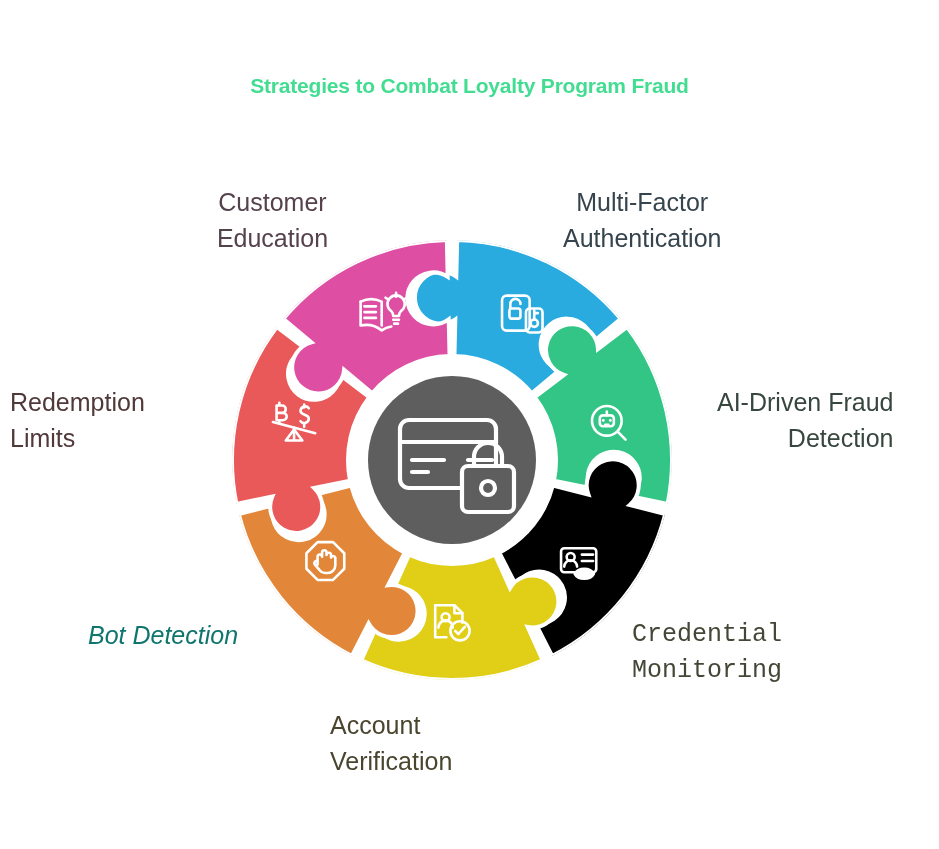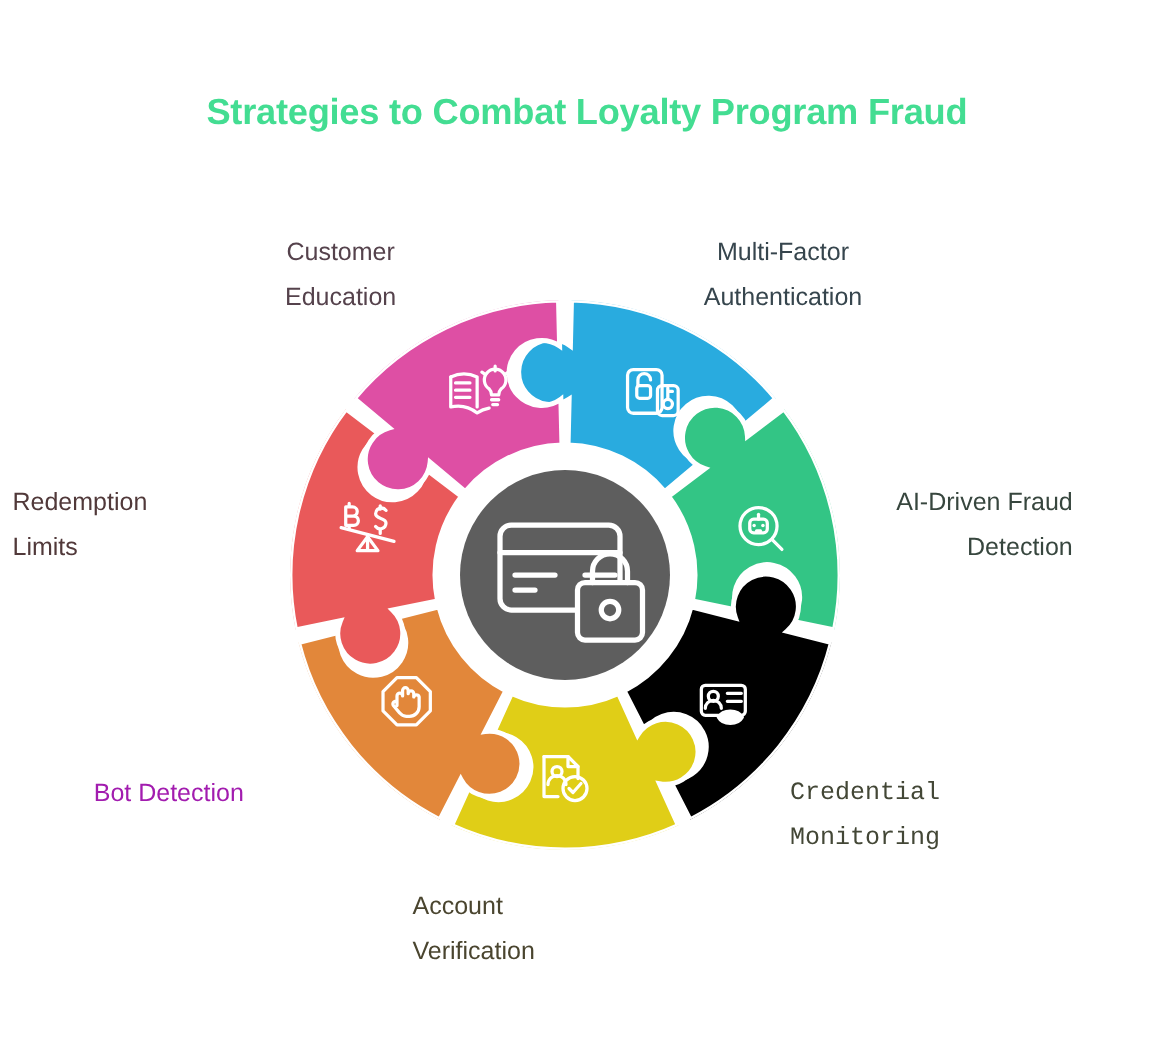--- a/index.html
+++ b/index.html
@@ -15,46 +15,46 @@
     overflow: hidden;
     font-family: "Liberation Sans", sans-serif;
     -webkit-font-smoothing: antialiased;
   }
   #page-title {
     position: absolute;
     left: 0;
     top: 74px;
     width: 939px;
     text-align: center;
-    font-size: 29px;
+    font-size: 21px;
     font-weight: bold;
     letter-spacing: -0.2px;
     color: #43DD92;
   }
   #wheel-wrap {
     position: absolute;
     left: 232px;
     top: 240px;
     width: 440px;
     height: 440px;
   }
   #wheel-svg { display: block; }
 
   .segment-label {
     position: absolute;
-    font-size: 20px;
+    font-size: 25px;
     line-height: 36px;
     font-weight: normal;
     white-space: pre-line;
   }
   .lbl-mfa        { left: 563px; top: 184px; text-align: center;  color: #36454D; }
   .lbl-ai         { left: 688px; top: 384px; text-align: right;  color: #37463E; margin-left: 29px; }
   .lbl-credential { left: 632px; top: 617px; text-align: right;  color: #434736; font-family: Liberation Mono, monospace; }
   .lbl-account    { left: 330px; top: 707px; width: 245px; color: #4A452F; }
-  .lbl-bot        { left: 75px;  top: 617px; text-align: left;  color: #a21caf; }
+  .lbl-bot        { left: 88px;  top: 617px; text-align: left;  color: #0f766e; font-style: italic; }
   .lbl-redemption { left: 10px;  top: 384px; width: 215px; text-align: left; color: #51393A; }
   .lbl-education  { left: 150px; top: 184px; width: 245px; text-align: center; color: #55424C; }
 </style>
 </head>
 <body>
 
 <div id="page-title">Strategies to Combat Loyalty Program Fraud</div>
 
 <div id="wheel-wrap">
   <svg id="wheel-svg" width="440" height="440" viewBox="0 0 440 440" xmlns="http://www.w3.org/2000/svg">

